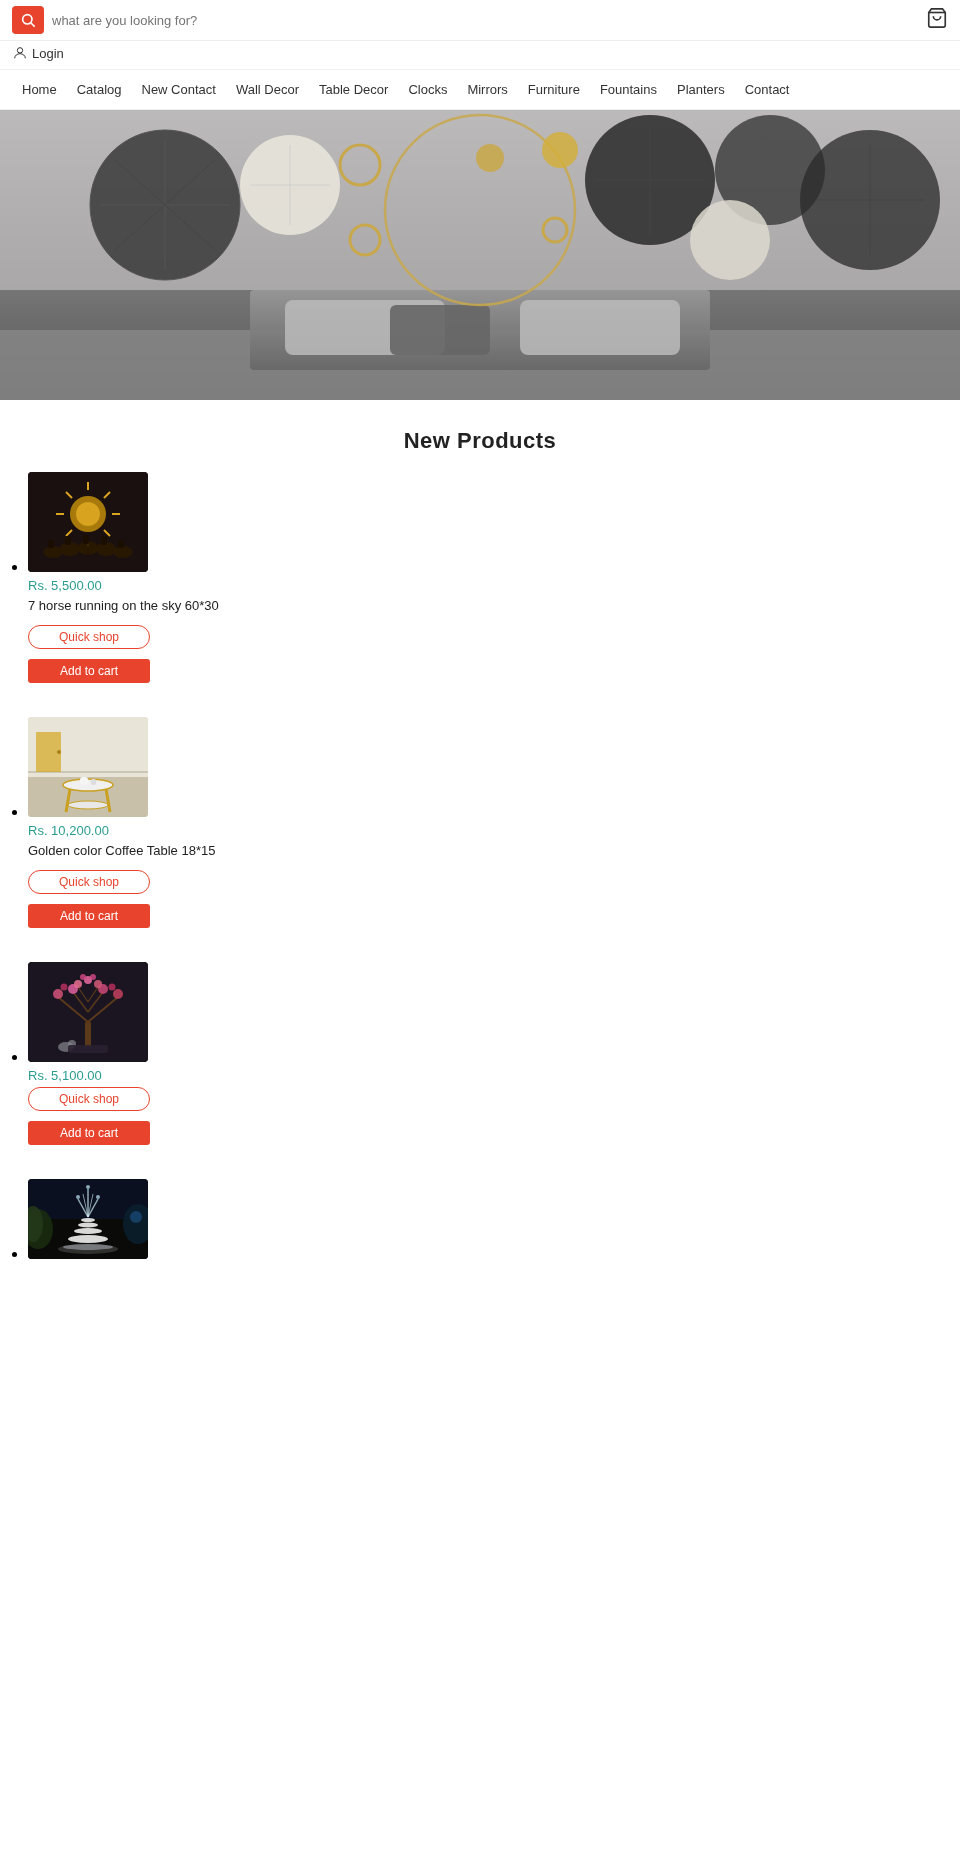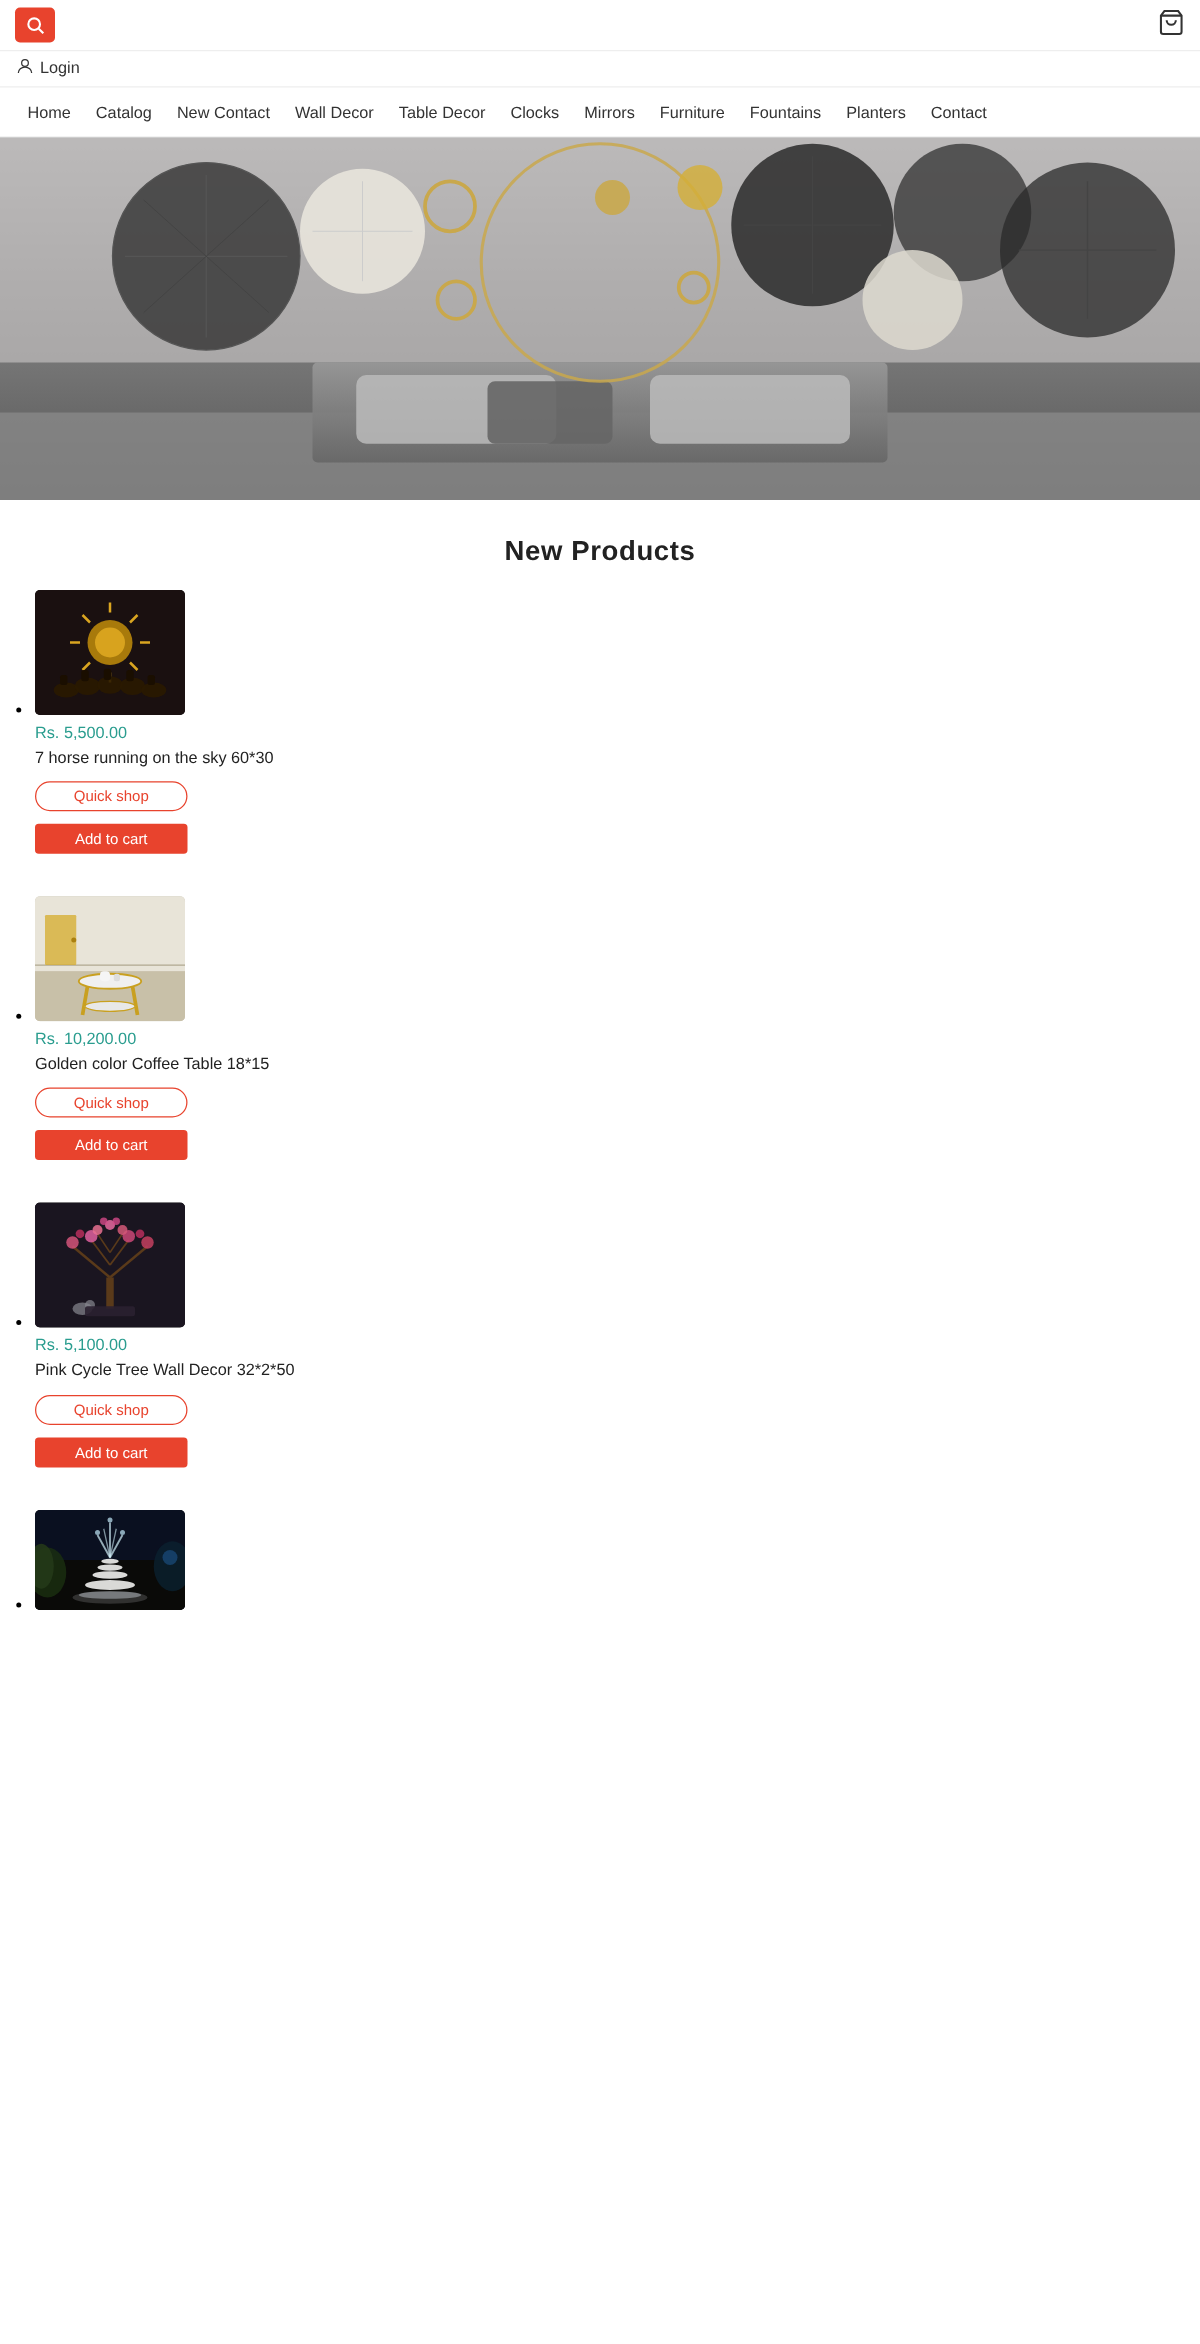--- a/index.html
+++ b/index.html
@@ -154,20 +154,21 @@
 </head>
 <body>
 
 <div class="search-bar">
   <button class="search-icon-btn">
     <svg viewBox="0 0 24 24">
       <circle cx="11" cy="11" r="7" stroke="white" stroke-width="2.5" fill="none"></circle>
       <line x1="16.5" y1="16.5" x2="22" y2="22" stroke="white" stroke-width="2.5"></line>
     </svg>
   </button>
+  <input class="search-input" type="text" placeholder="what are you looking for?" style="">
   <div class="cart-icon-wrap">
     <svg viewBox="0 0 24 24">
       <path d="M6 2L3 6v14a2 2 0 002 2h14a2 2 0 002-2V6l-3-4z" stroke="#333" stroke-width="1.8" fill="none"></path>
       <line x1="3" y1="6" x2="21" y2="6" stroke="#333" stroke-width="1.8"></line>
       <path d="M16 10a4 4 0 01-8 0" stroke="#333" stroke-width="1.8" fill="none"></path>
     </svg>
   </div>
 </div>
 
 <div class="login-bar">
@@ -356,21 +357,20 @@
           <circle cx="55" cy="15" r="3" fill="#d44888" opacity="0.8"></circle>
           <circle cx="65" cy="15" r="3" fill="#d44888" opacity="0.8"></circle>
 
           <ellipse cx="38" cy="85" rx="8" ry="5" fill="#888890" opacity="0.7"></ellipse>
           <circle cx="44" cy="82" r="4" fill="#888890" opacity="0.7"></circle>
 
           <rect x="40" y="83" width="40" height="8" rx="2" fill="#2a2030" opacity="0.9"></rect>
         </svg>
       </div>
       <div class="product-price">Rs. 5,100.00</div>
-      <div class="product-name">Pink Cycle Tree Wall Decor 32*2*50</div>
       <div class="btn-row">
         <button class="btn-quick-shop">Quick shop</button>
         <button class="btn-add-cart">Add to cart</button>
       </div>
     </li>
 
     <li class="product-item">
       <div class="product-img-wrap dark-bg" style="height:80px;">
         <svg class="fountain-svg" viewBox="0 0 120 80" xmlns="http://www.w3.org/2000/svg">
           <rect width="120" height="80" fill="#0a1020"></rect>

